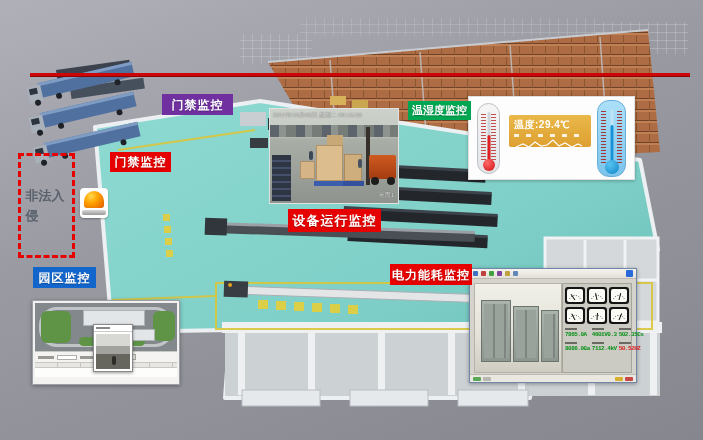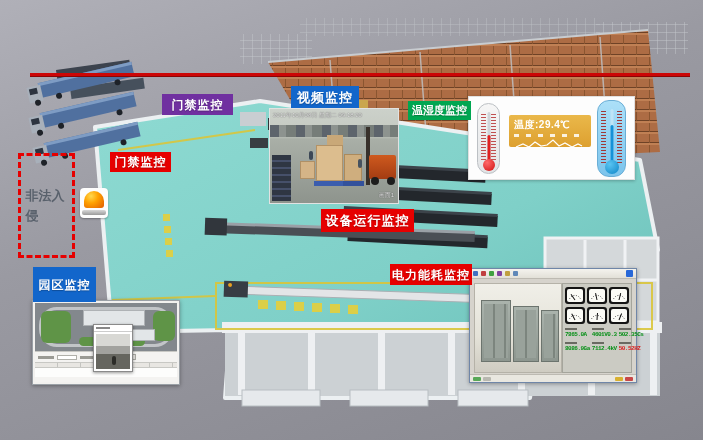--- a/index.html
+++ b/index.html
@@ -498,26 +498,25 @@
         <div class="field"></div>
         <div class="btn"></div>
       </div>
       <div class="thead"></div>
       <div class="tbody"></div>
     </div>
   </div>
 
   
   <div class="tag purple" style="left:162px;top:94px;width:71px;height:21px;font-size:12px;">门禁监控</div>
-  <div class="tag blue" style="left:291px;top:86px;width:68px;height:22px;font-size:13px;">视频监控</div>
   <div class="tag red" style="left:110px;top:152px;width:61px;height:20px;font-size:12px;">门禁监控</div>
   <div class="tag green" style="left:408px;top:101px;width:63px;height:19px;font-size:11px;letter-spacing:0;">温湿度监控</div>
-  <div class="tag red" style="left:288px;top:209px;width:93px;height:23px;font-size:13px;margin-left:33px;">设备运行监控</div>
+  <div class="tag red" style="left:288px;top:209px;width:93px;height:23px;font-size:13px;">设备运行监控</div>
   <div class="tag red" style="left:390px;top:264px;width:82px;height:21px;font-size:12px;">电力能耗监控</div>
-  <div class="tag blue" style="left:33px;top:267px;width:63px;height:35px;font-size:12px;">园区监控</div>
+  <div class="tag blue" style="left:33px;top:267px;width:63px;height:21px;font-size:12px;">园区监控</div>
 
   
   <div id="intrusion-box">
     <span>非法入侵</span>
   </div>
   <div id="beacon">
     <div class="dome"></div>
     <div class="base"></div>
   </div>
 

